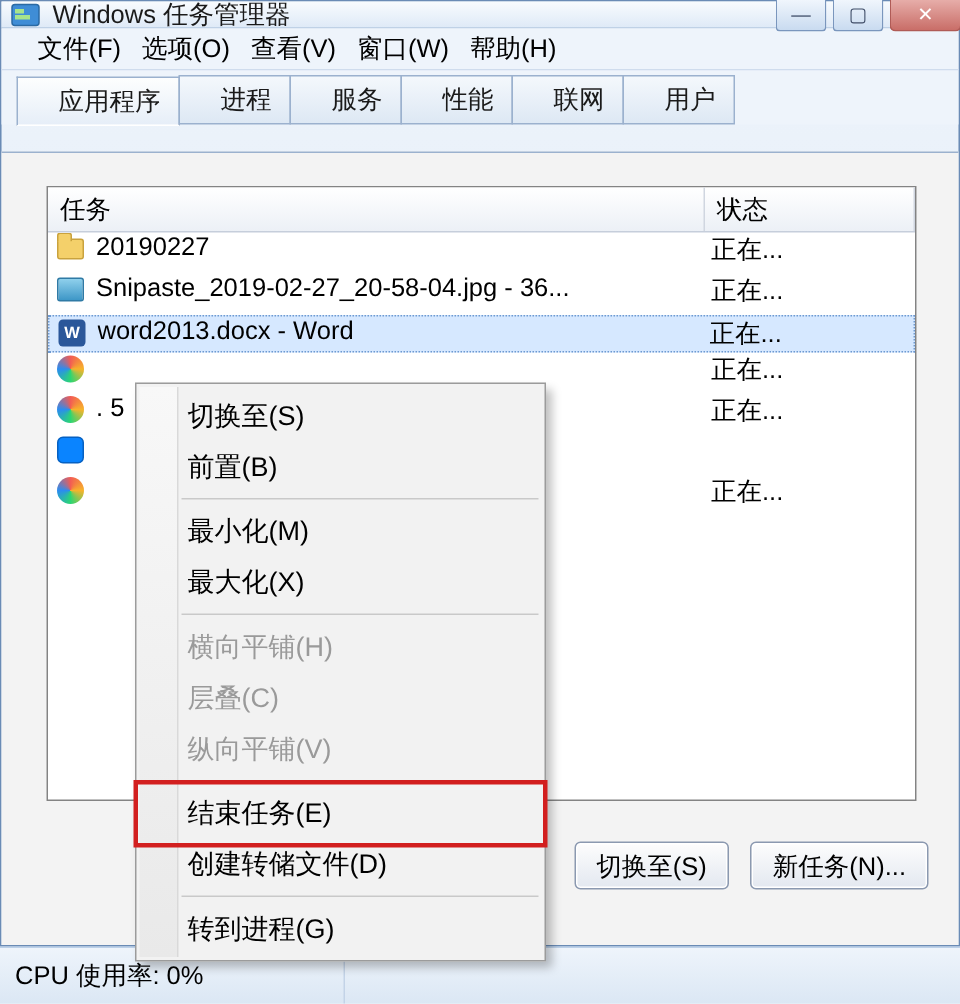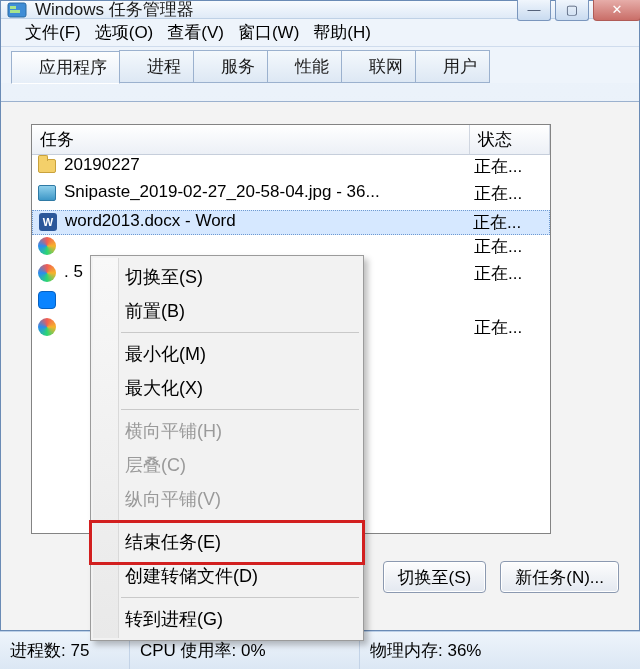--- a/index.html
+++ b/index.html
@@ -64,21 +64,21 @@
     border-bottom:1px solid #9bb1ce;
     top:0;
   }
   .client {
     position:absolute; left:0; right:0; top:100px; bottom:0;
     background: #f3f3f3;
     border-top:1px solid #9bb1ce;
     padding: 22px 12px 0 30px;
   }
   .listview {
-    width: 520px; height: 410px;
+    width: 580px; height: 410px;
     background:#fff;
     border:1px solid #838383;
     box-shadow: inset 1px 1px 0 #fff;
     position:relative;
   }
   .lv-head {
     display:flex; height:30px;
     background: linear-gradient(#fff,#ecf0f6);
     border-bottom:1px solid #c6cedb;
     font-size:17px;
@@ -277,16 +277,14 @@
   <div class="sep"></div>
   <div class="mi">结束任务(E)</div>
   <div class="mi">创建转储文件(D)</div>
   <div class="sep"></div>
   <div class="mi">转到进程(G)</div>
 </div>
 
 <div class="highlight-red"></div>
 
 <div class="statusbar">
-  <div class="cell" style="width:130px">进程数: 75</div>
   <div class="cell" style="width:230px">CPU 使用率: 0%</div>
-  <div class="cell" style="flex:1;border-right:none">物理内存: 36%</div>
 </div>
 
 </body></html>

